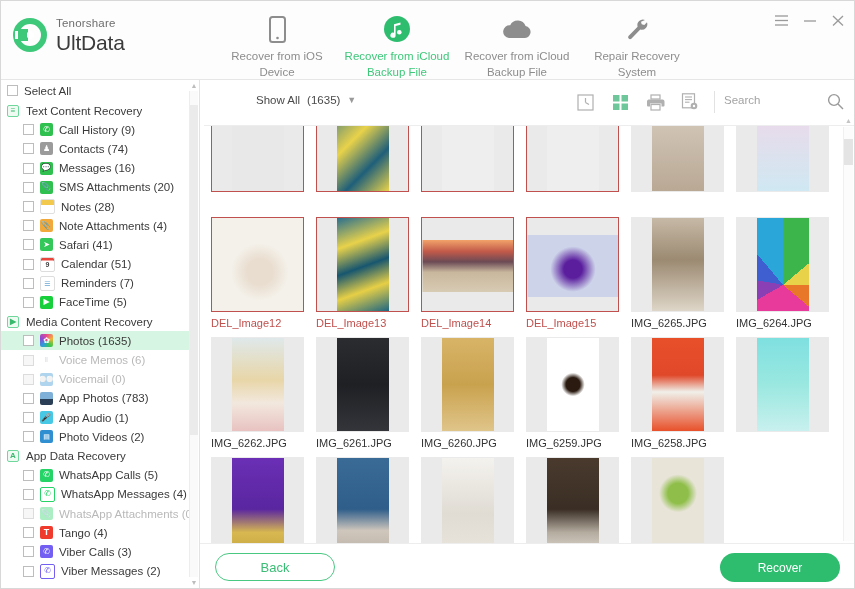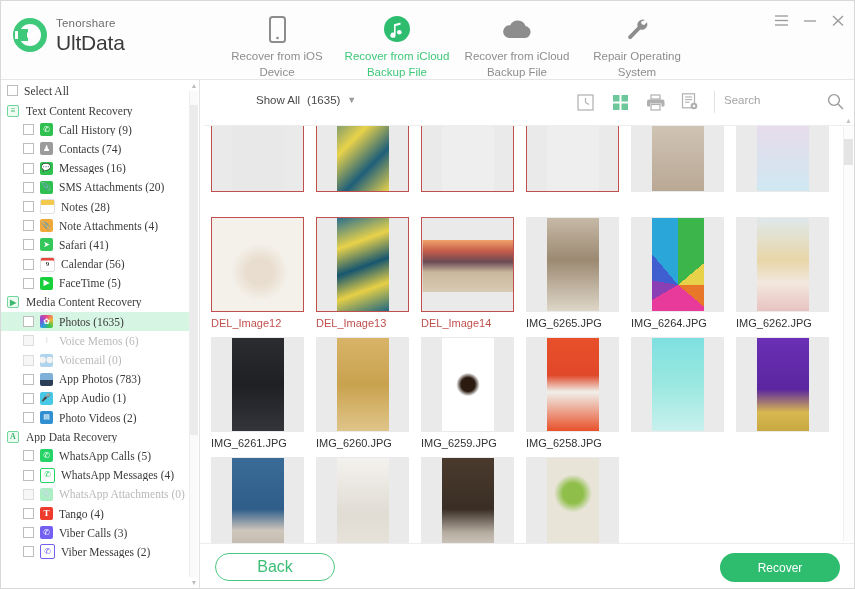--- a/index.html
+++ b/index.html
@@ -75,21 +75,20 @@
   }
   .sb-scroll { position: absolute; left:0; top:0; width: 190px; }
   .row {
     display: flex; align-items: center;
     height: 19.2px;
     padding-left: 6px;
     font-size: 11.5px;
     color: #3a3a3a;
     cursor: pointer;
     box-sizing: border-box;
-    font-family: Liberation Serif, serif;
   }
   .row.selected { background: #d6f5e2; }
   .row.disabled { color: #b9b9b9; }
   .row.group { color: #3a3a3a; padding-left: 6px;}
   .row.child { padding-left: 22px; }
   .cb {
     width: 11px; height: 11px;
     border: 1px solid #bdbdbd;
     background: #fff;
     margin-right: 6px;
@@ -210,21 +209,21 @@
     width: 654px; height: 46px;
     border-top: 1px solid #ededed;
     box-sizing: border-box;
     background: #fff;
   }
   .btn-back {
     position: absolute; left: 15px; top: 9px;
     width: 120px; height: 28px;
     border: 1px solid #49c882; border-radius: 15px;
     background: #fff; color: #3bbd75;
-    font-size: 16px; font-family: "Liberation Sans", sans-serif;
+    font-size: 13px; font-family: "Liberation Sans", sans-serif;
     cursor: pointer;
   }
   .btn-recover {
     position: absolute; right: 14px; top: 9px;
     width: 120px; height: 29px;
     border: none; border-radius: 15px;
     background: #2ebd6f; color: #fff;
     font-size: 12px; font-family: "Liberation Sans", sans-serif;
     cursor: pointer;
   }
@@ -281,21 +280,21 @@
         </span>
         <span class="nlabel">Recover from iCloud
 Backup File</span>
       </div>
       <div class="navtab">
         <span class="nicon">
           <svg width="26" height="26" viewBox="0 0 26 26">
             <path d="M21 4a5.6 5.6 0 0 0-7.4 6.8L4.5 19.9a2 2 0 0 0 2.8 2.8l9-9.1A5.6 5.6 0 0 0 23 6.3l-2.7 2.7-2.6-.7-.7-2.6z" fill="#8d8d8d"></path>
           </svg>
         </span>
-        <span class="nlabel">Repair Operating
+        <span class="nlabel">Repair Recovery
 System</span>
       </div>
     </div>
 
     <div class="wincontrols">
       <span class="wc">
         <svg width="15" height="13" viewBox="0 0 15 13">
             <g stroke="#9a9a9a" stroke-width="1.3">
           <line x1="1" y1="2" x2="14" y2="2"></line>
               <line x1="1" y1="6.5" x2="14" y2="6.5"></line>
@@ -363,21 +362,26 @@
       </div>
       <div class="row child">
 
         <span class="cb"></span>
         <span class="ico" style="background:#34c759">➤</span>
         <span class="lbl">Safari (41)</span>
       </div>
       <div class="row child">
         <span class="cb"></span>
         <span class="ico" style="background:#fff;border:1px solid #ddd;color:#444;font-size:7px;font-weight:bold;box-shadow:inset 0 2.5px 0 #e8453c">9</span>
-        <span class="lbl">Calendar (56)</span>
+        <span class="lbl">Calendar (51)</span>
+      </div>
+      <div class="row child">
+        <span class="cb"></span>
+        <span class="ico" style="background:#fff;border:1px solid #ddd;color:#6aa9d8;font-size:7px">☰</span>
+        <span class="lbl">Reminders (7)</span>
       </div>
       <div class="row child">
         <span class="cb"></span>
         <span class="ico" style="background:#17cf3a">▶</span>
         <span class="lbl">FaceTime (5)</span>
       </div>
 
       <div class="row group">
         <span class="grp-ico">▶</span>
         <span class="lbl">Media Content Recovery</span>
@@ -565,20 +569,26 @@
             </div>
             <div class="cap deleted">DEL_Image13</div>
           </div>
           <div class="cell">
             <div class="thumb deleted" style="background: rgb(234, 234, 234);">
               <div class="inner" style="width: 91px; height: 52px; top: 22px; background: linear-gradient(rgb(242, 162, 106) 0%, rgb(194, 90, 74) 22%, rgb(107, 74, 85) 42%, rgb(200, 183, 156) 62%, rgb(216, 203, 180) 100%);"></div>
             </div>
             <div class="cap deleted">DEL_Image14</div>
           </div>
           <div class="cell">
+            <div class="thumb deleted" style="background: rgb(234, 234, 234);">
+              <div class="inner" style="width: 91px; height: 62px; top: 17px; background: radial-gradient(circle at 50% 55%, rgb(91, 31, 158) 0px, rgb(91, 31, 158) 16%, rgb(205, 212, 234) 40%), linear-gradient(rgb(233, 236, 246), rgb(244, 245, 250));"></div>
+            </div>
+            <div class="cap deleted">DEL_Image15</div>
+          </div>
+          <div class="cell">
             <div class="thumb" style="background: rgb(234, 234, 234);">
               <div class="inner" style="width: 52px; background: linear-gradient(rgb(198, 185, 166) 0%, rgb(156, 138, 114) 45%, rgb(222, 214, 200) 100%);"></div>
             </div>
             <div class="cap">IMG_6265.JPG</div>
           </div>
           <div class="cell">
             <div class="thumb" style="background: rgb(234, 234, 234);">
               <div class="inner" style="width: 52px; background: conic-gradient(from 200deg at 50% 72%, rgb(232, 58, 154) 0deg, rgb(232, 58, 154) 40deg, rgb(138, 63, 181) 40deg, rgb(138, 63, 181) 80deg, rgb(63, 95, 208) 80deg, rgb(63, 95, 208) 120deg, rgb(42, 167, 216) 120deg, rgb(42, 167, 216) 160deg, rgb(60, 181, 74) 160deg, rgb(60, 181, 74) 210deg, rgb(232, 210, 74) 210deg, rgb(232, 210, 74) 250deg, rgb(232, 119, 42) 250deg, rgb(232, 119, 42) 290deg, rgb(232, 58, 154) 290deg, rgb(232, 58, 154) 360deg);"></div>
             </div>
             <div class="cap">IMG_6264.JPG</div>

